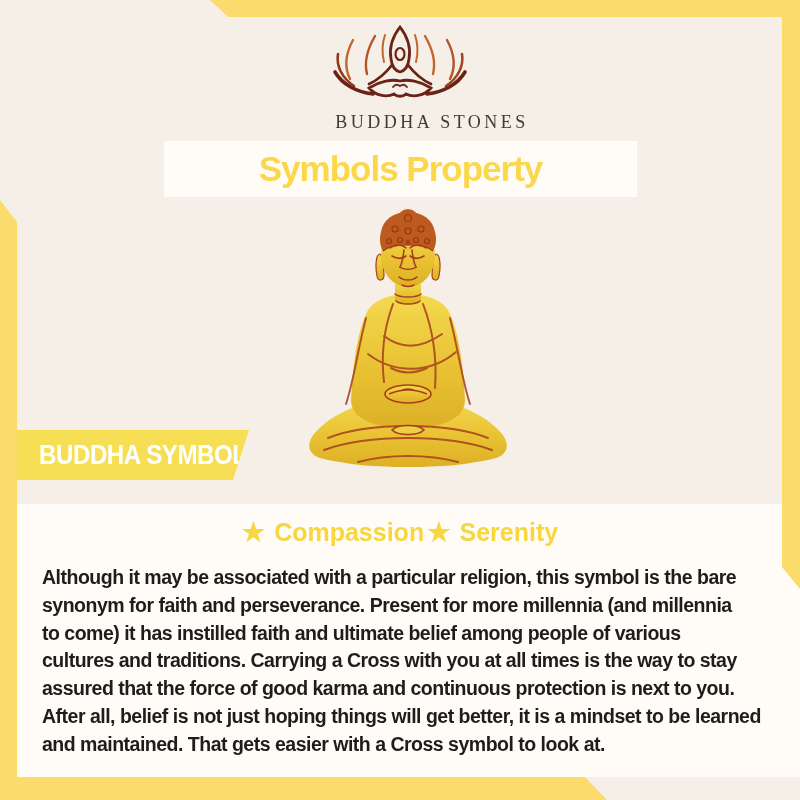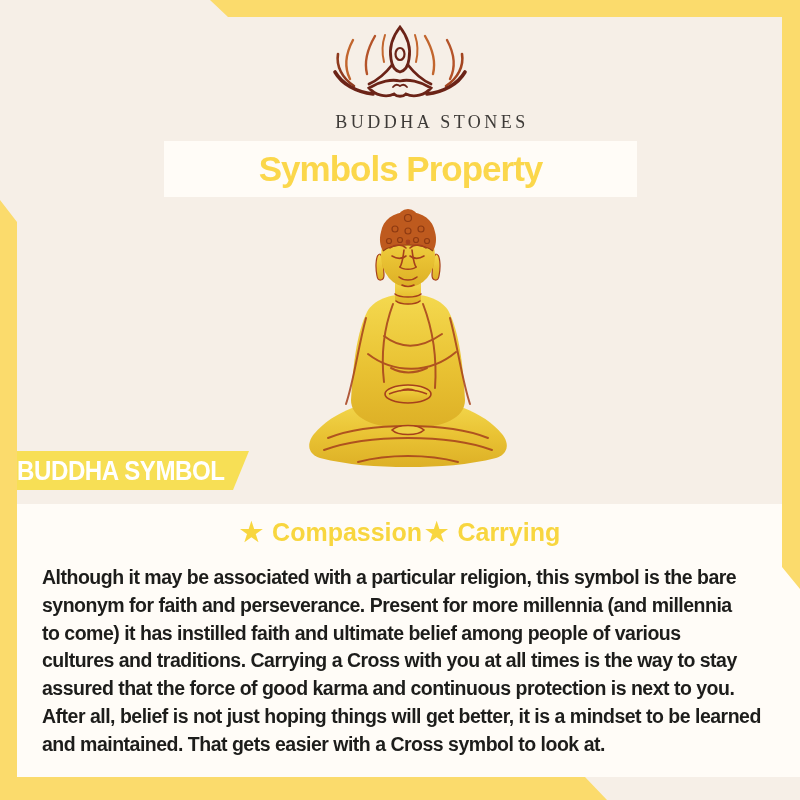--- a/index.html
+++ b/index.html
@@ -33,25 +33,25 @@
   .title-band h1{
     margin:0;font-size:35px;font-weight:700;letter-spacing:-1px;
     color:#fbd74b;
   }
 
   
   .buddha{position:absolute;left:296px;top:206px;z-index:3;}
 
   
   .label-ribbon{
-    position:absolute;left:17px;top:451px;width:232px;height:39px;
+    position:absolute;left:17px;top:430px;width:232px;height:50px;
     background:#f7df55;z-index:4;
     clip-path:polygon(0 0,100% 0,calc(100% - 16px) 100%,0 100%);
     display:flex;align-items:center;
-    box-sizing:border-box;
+    padding-left:22px;box-sizing:border-box;
   }
   .label-ribbon span{
     display:inline-block;
     color:#ffffff;font-size:28px;font-weight:700;letter-spacing:-0.5px;
     transform:scaleX(0.86);transform-origin:left center;
     white-space:nowrap;
   }
 
   
   .content{
@@ -187,21 +187,21 @@
       <path d="M96,224 C 102,218 122,218 128,224 C 122,230 102,230 96,224 Z" fill="#eecf45" stroke="#a6401c" stroke-width="1.6"></path>
     </g>
   </svg>
 
   <div class="label-ribbon">
     <span>BUDDHA SYMBOL</span>
   </div>
 
   <section class="content">
     <div class="subtitle">
-      <span class="star">★</span><span>Compassion</span><span class="star star2">★</span><span>Carrying</span>
+      <span class="star">★</span><span>Compassion</span><span class="star star2">★</span><span>Serenity</span>
     </div>
     <p class="body-text">Although it may be associated with a particular religion, this symbol is the bare
 synonym for faith and perseverance. Present for more millennia (and millennia
 to come) it has instilled faith and ultimate belief among people of various
 cultures and traditions. Carrying a Cross with you at all times is the way to stay
 assured that the force of good karma and continuous protection is next to you.
 After all, belief is not just hoping things will get better, it is a mindset to be learned
 and maintained. That gets easier with a Cross symbol to look at.</p>
   </section>
 

